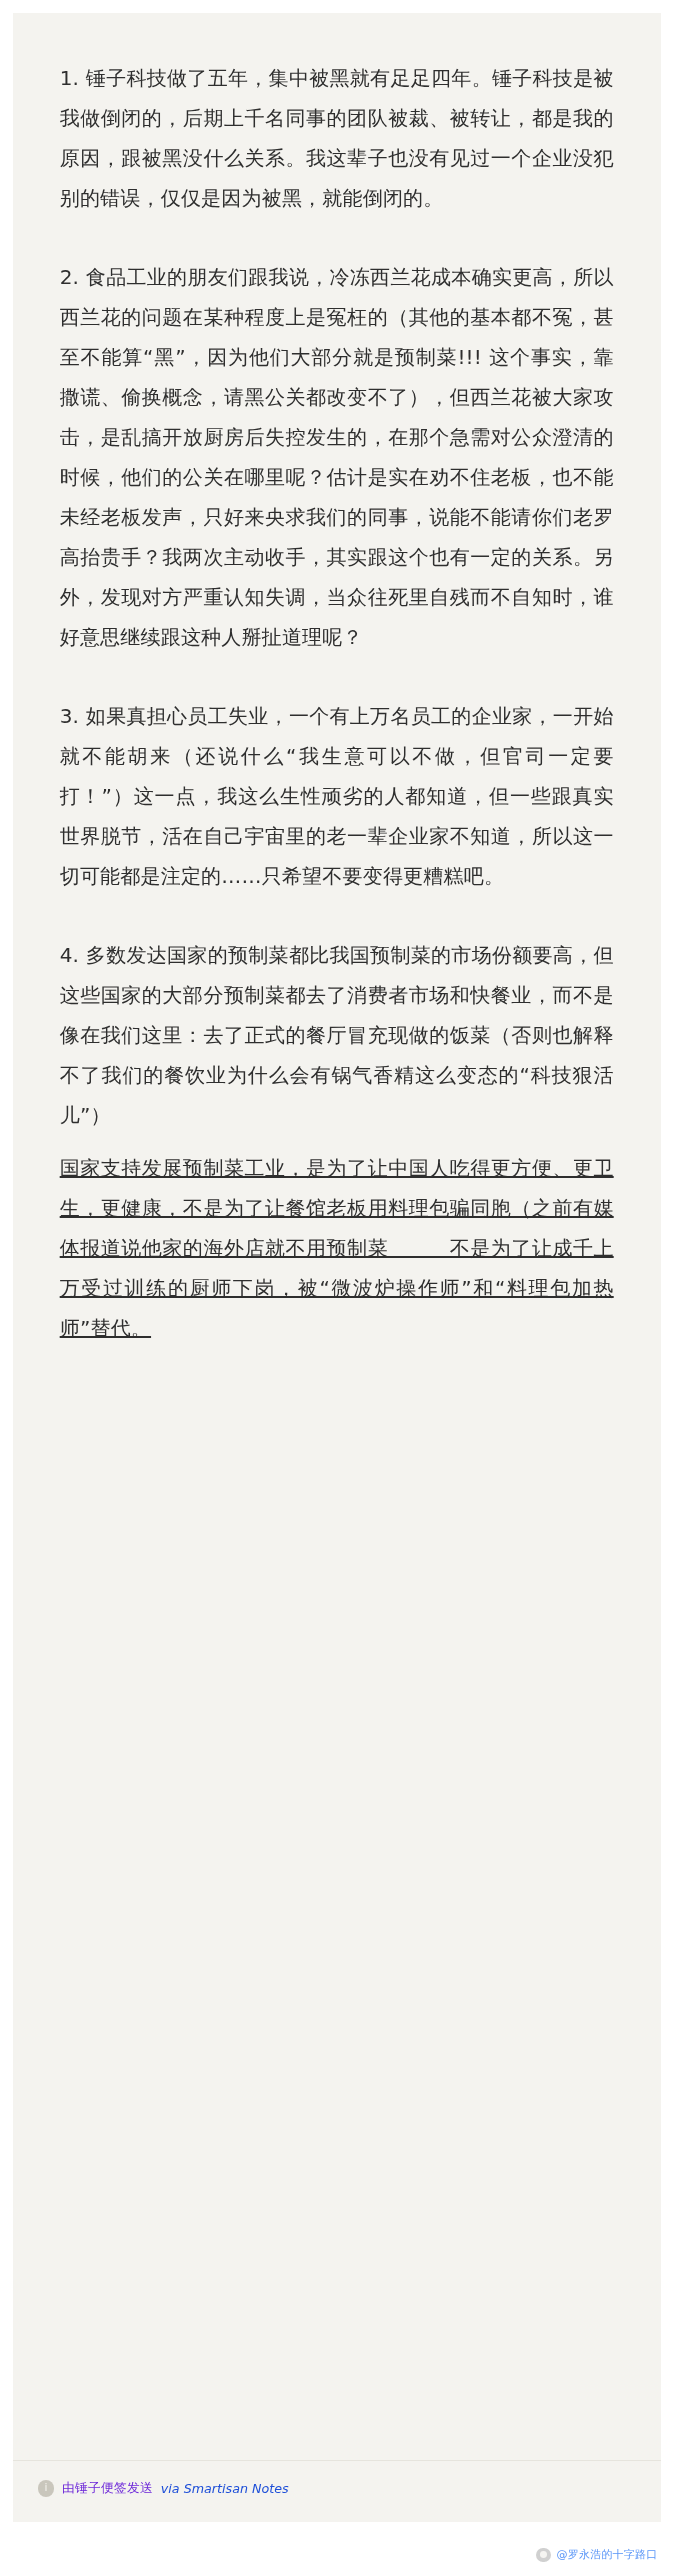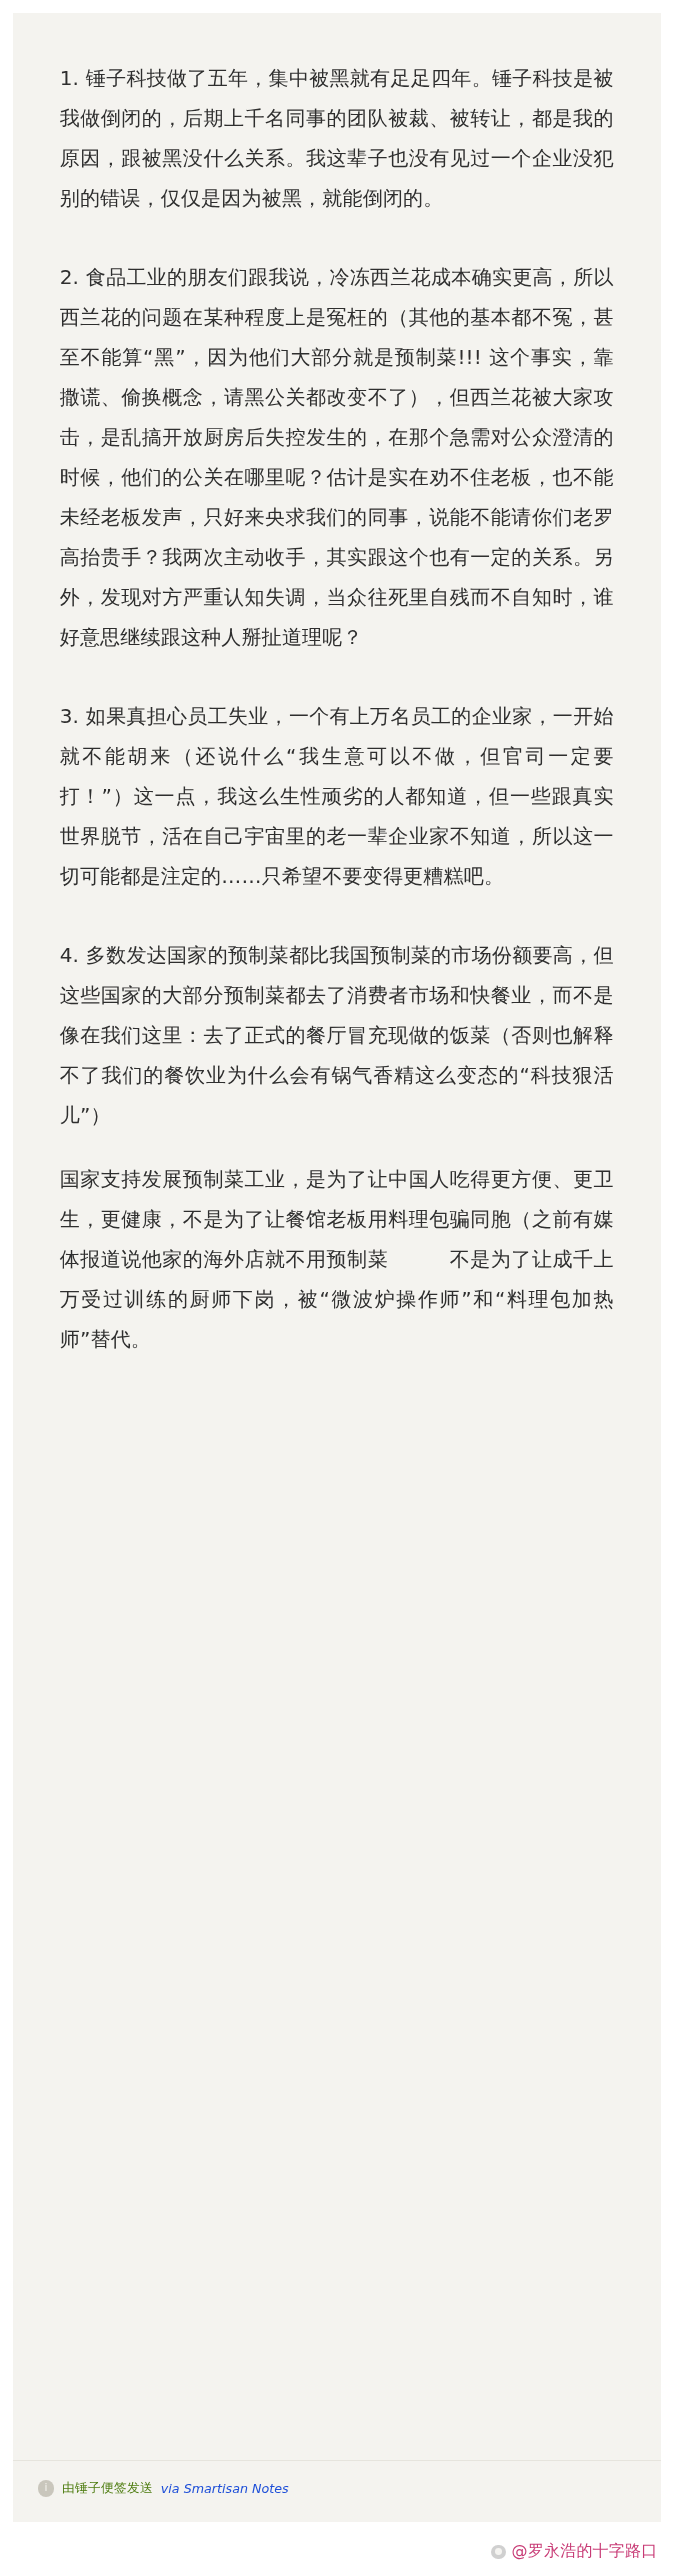--- a/index.html
+++ b/index.html
@@ -36,21 +36,22 @@
     color: #2e2e2e;
     margin: 0 0 39px 0;
     text-align: justify;
     letter-spacing: 0.2px;
     word-break: break-all;
   }
   .para.tight {
     margin-bottom: 0;
   }
   .para.follow {
-    margin-top: 24px;
+    margin-top: 13px;
+    text-decoration: underline;
   }
   .footer {
     position: absolute;
     left: 0;
     bottom: 0;
     width: 100%;
     height: 62px;
     border-top: 1px solid #e6e4dd;
     box-sizing: border-box;
   }
@@ -66,21 +67,21 @@
     background: #c9c6bc;
     color: #f4f3ef;
     font-size: 10.7px;
     line-height: 16.6px;
     text-align: center;
     margin-right: 7.8px;
     flex: none;
   }
   .footer-text {
     font-size: 12.7px;
-    color: #4d7c0f;
+    color: #6d28d9;
     letter-spacing: 0.3px;
   }
   .footer-brand {
     font-size: 12.7px;
     color: #1d4ed8;
     margin-left: 7.8px;
     font-style: italic;
   }
   .watermark {
     position: absolute;
@@ -103,22 +104,22 @@
     content: "";
     position: absolute;
     left: 3.9px;
     top: 3.9px;
     width: 6.8px;
     height: 6.8px;
     border-radius: 50%;
     background: #f4f3ef;
   }
   .wm-text {
-    font-size: 16px;
-    color: #be185d;
+    font-size: 11px;
+    color: #3b82f6;
     letter-spacing: 0.2px;
   }
 </style>
 </head>
 <body>
 
 <div class="page">
   <div class="note-card">
     <div class="note-body">
       <p class="para">1. 锤子科技做了五年，集中被黑就有足足四年。锤子科技是被我做倒闭的，后期上千名同事的团队被裁、被转让，都是我的原因，跟被黑没什么关系。我这辈子也没有见过一个企业没犯别的错误，仅仅是因为被黑，就能倒闭的。</p>

